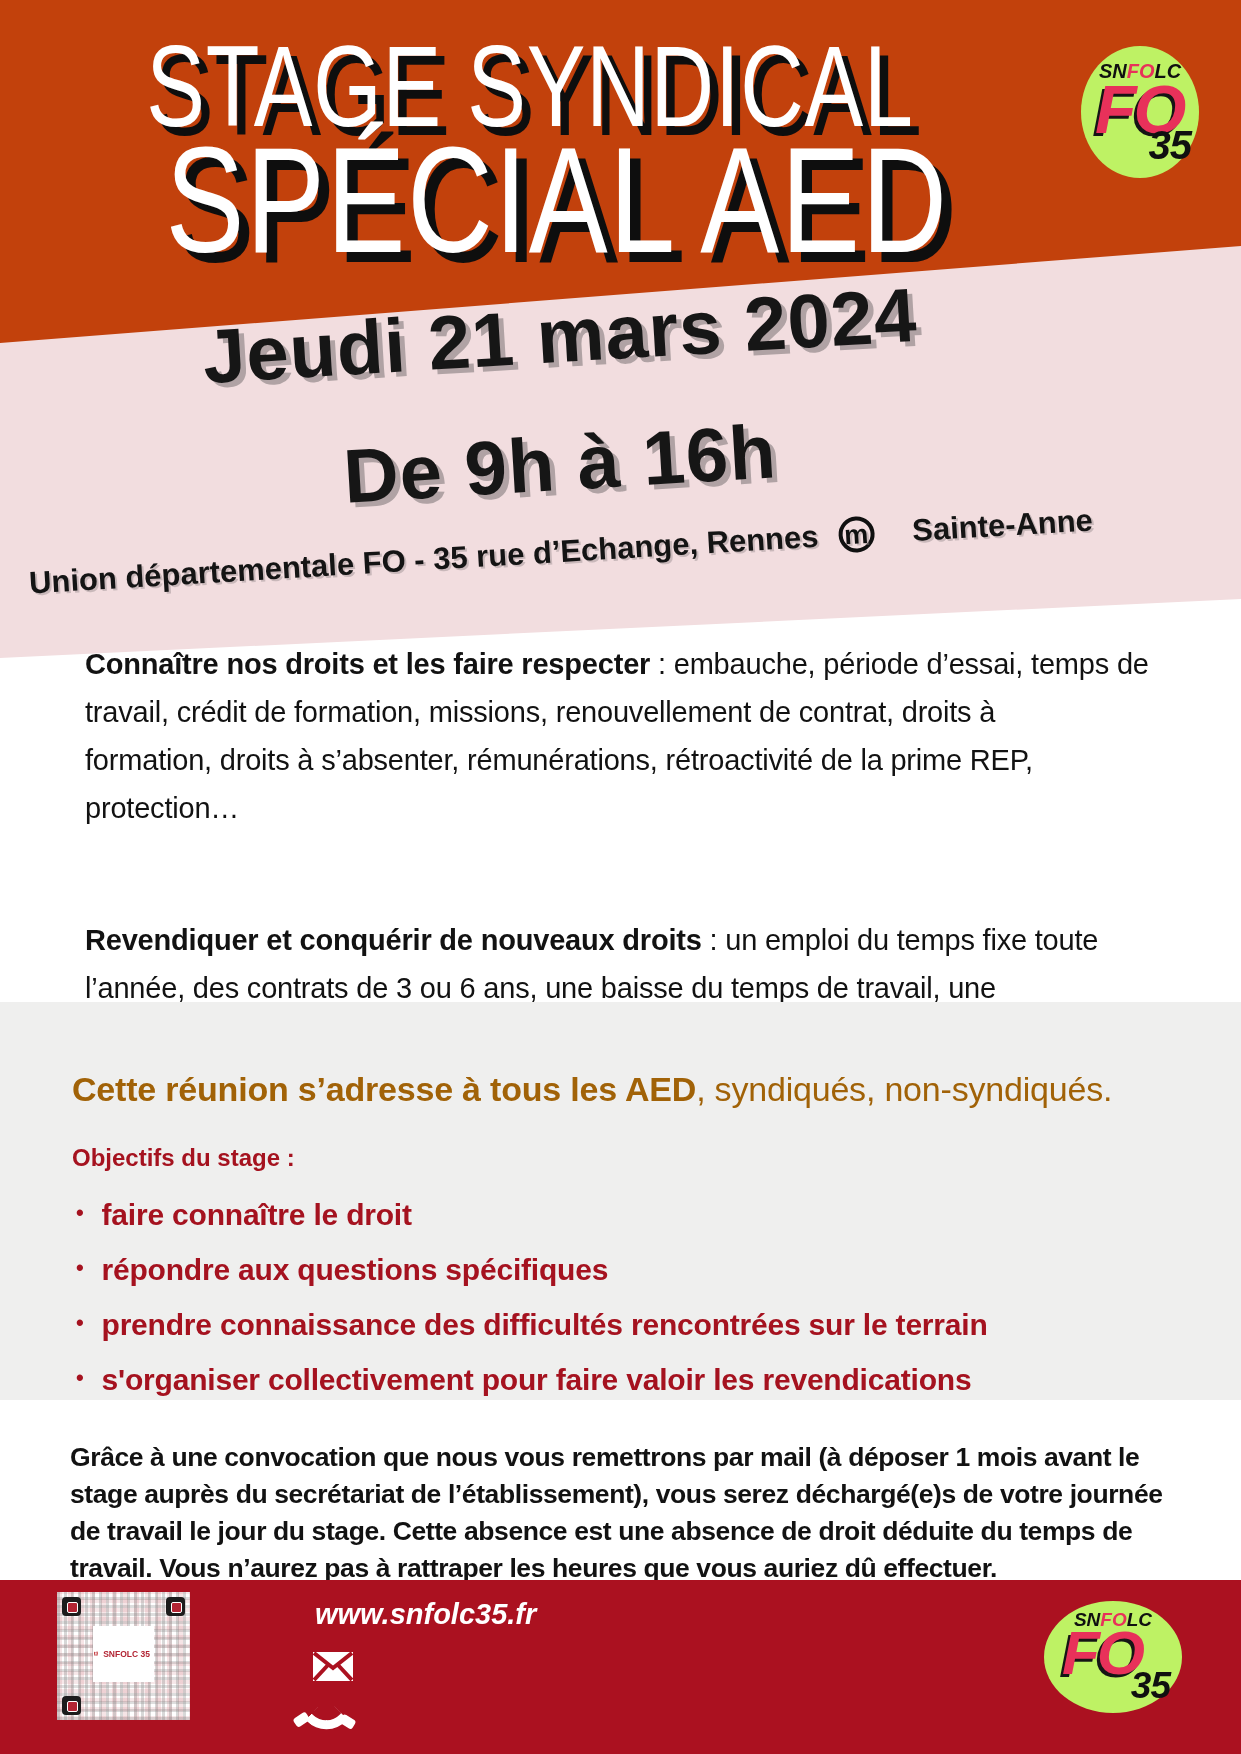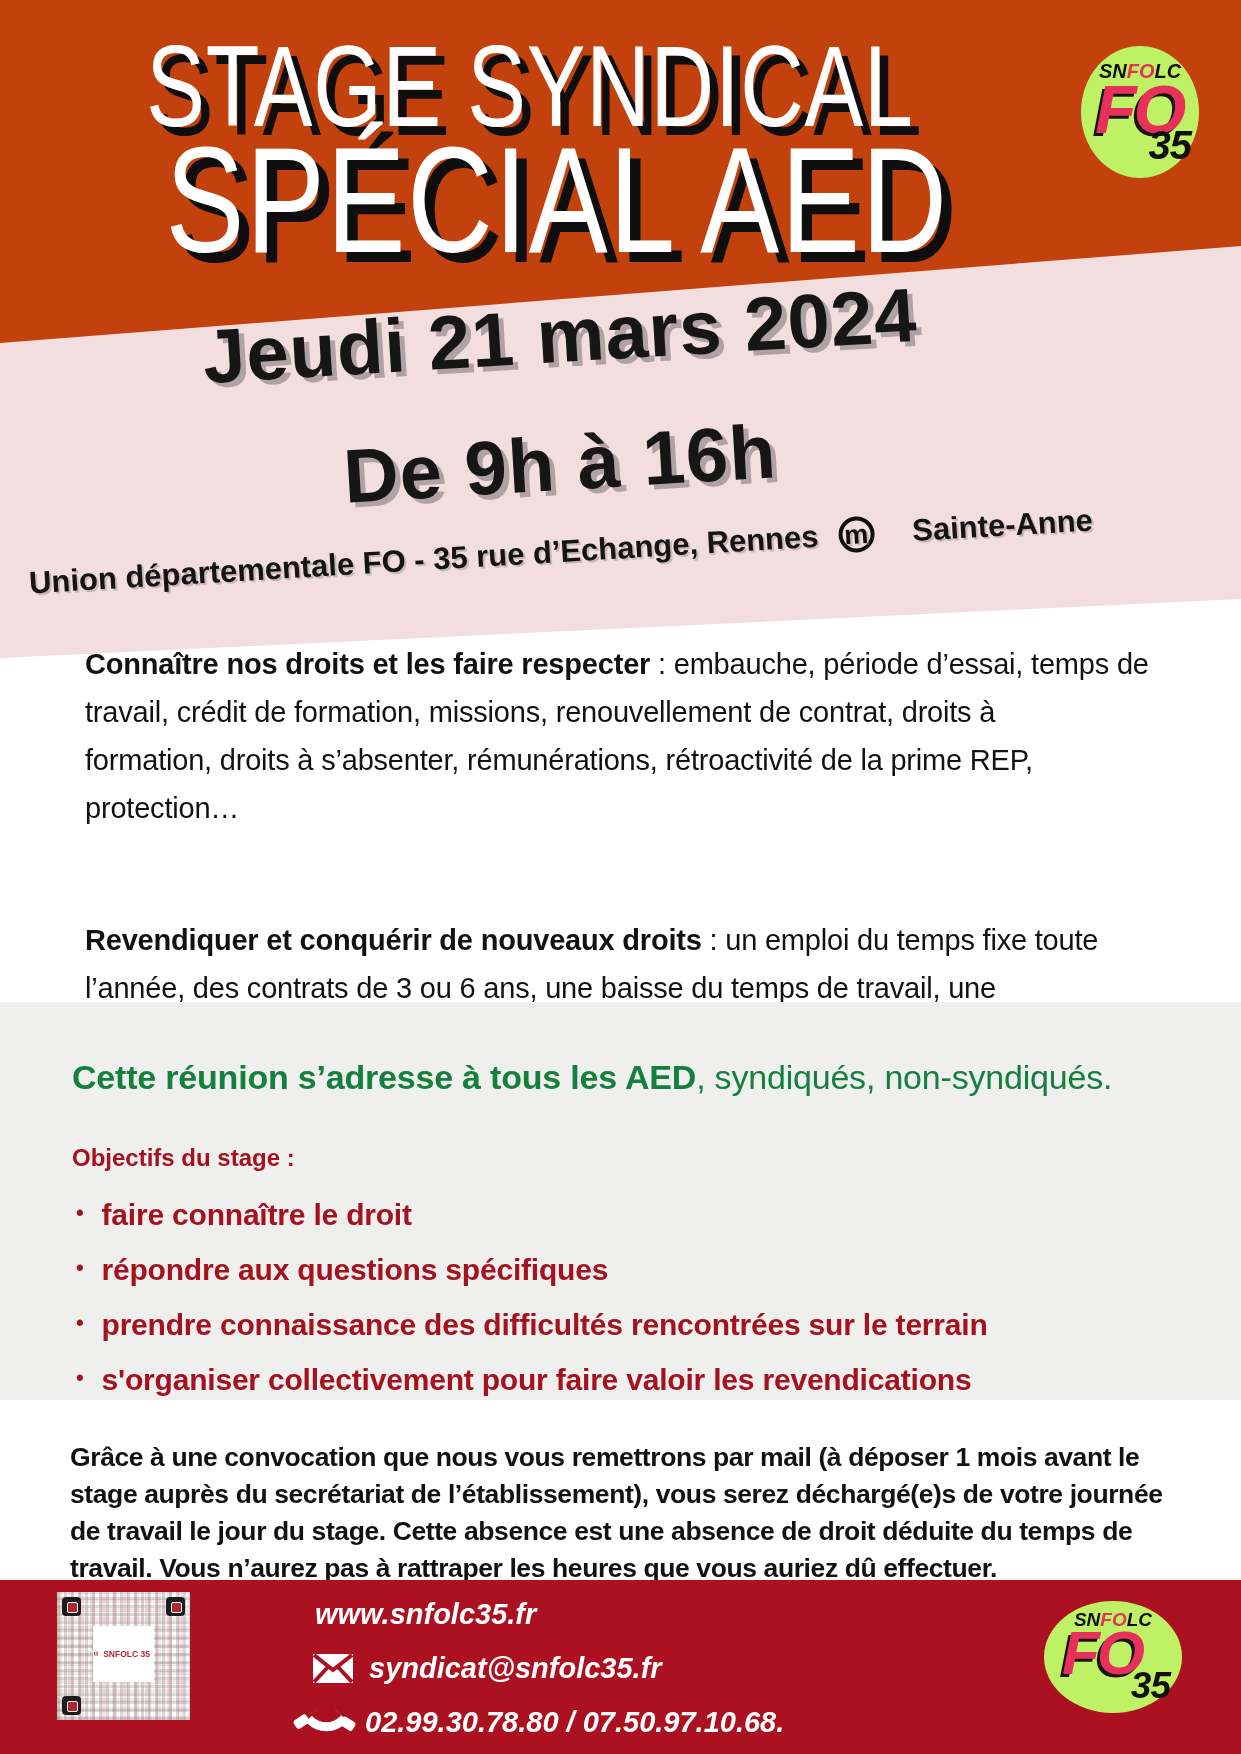--- a/index.html
+++ b/index.html
@@ -97,22 +97,22 @@
   .body-par b{font-weight:700;}
   .par1{top:608px;}
   .par2{top:884px;}
 
   
   .band-gray{
     position:absolute;top:1002px;left:0;width:1241px;height:398px;
     background:#efefee;
   }
   .audience{
-    position:absolute;top:56px;left:72px;width:1140px;
-    font-size:34px;color:#15803d;letter-spacing:-0.2px;white-space:nowrap;
+    position:absolute;top:68px;left:72px;width:1140px;
+    font-size:34px;color:#a16207;letter-spacing:-0.2px;white-space:nowrap;
   }
   .audience b{font-weight:700;}
   .objectives-title{
     position:absolute;top:142px;left:72px;
     font-size:24px;font-weight:700;color:#a5121f;
   }
   .objectives{
     position:absolute;top:196px;left:72px;margin:0;padding:0;list-style:none;
   }
   .objectives li{
@@ -272,27 +272,25 @@
     <div class="contact">
       <div class="contact-row row-web">
         <span>www.snfolc35.fr</span>
       </div>
       <div class="contact-row row-email">
         <svg class="env-icon" viewBox="0 0 40 29">
           <rect x="0" y="0" width="40" height="29" fill="#ffffff"></rect>
           <path d="M1,1 20,16 39,1" stroke="#ab1120" stroke-width="4" fill="none"></path>
           <path d="M1,28 15,13 M39,28 25,13" stroke="#ab1120" stroke-width="4" fill="none"></path>
         </svg>
-        <span>syndicat@snfolc35.fr</span>
       </div>
       <div class="contact-row row-phone">
         <span class="phone-icon">
             <span class="arc"></span>
           </span>
-        <span>02.99.30.78.80 / 07.50.97.10.68.</span>
       </div>
     </div>
 
     <div class="fo-logo logo-footer" style="top:21px;left:1044px;">
       <div class="brand"><span>SN</span><span class="red">FO</span><span>LC</span></div>
       <div class="big-fo">FO</div>
       <div class="dept">35</div>
     </div>
 
   </div>

